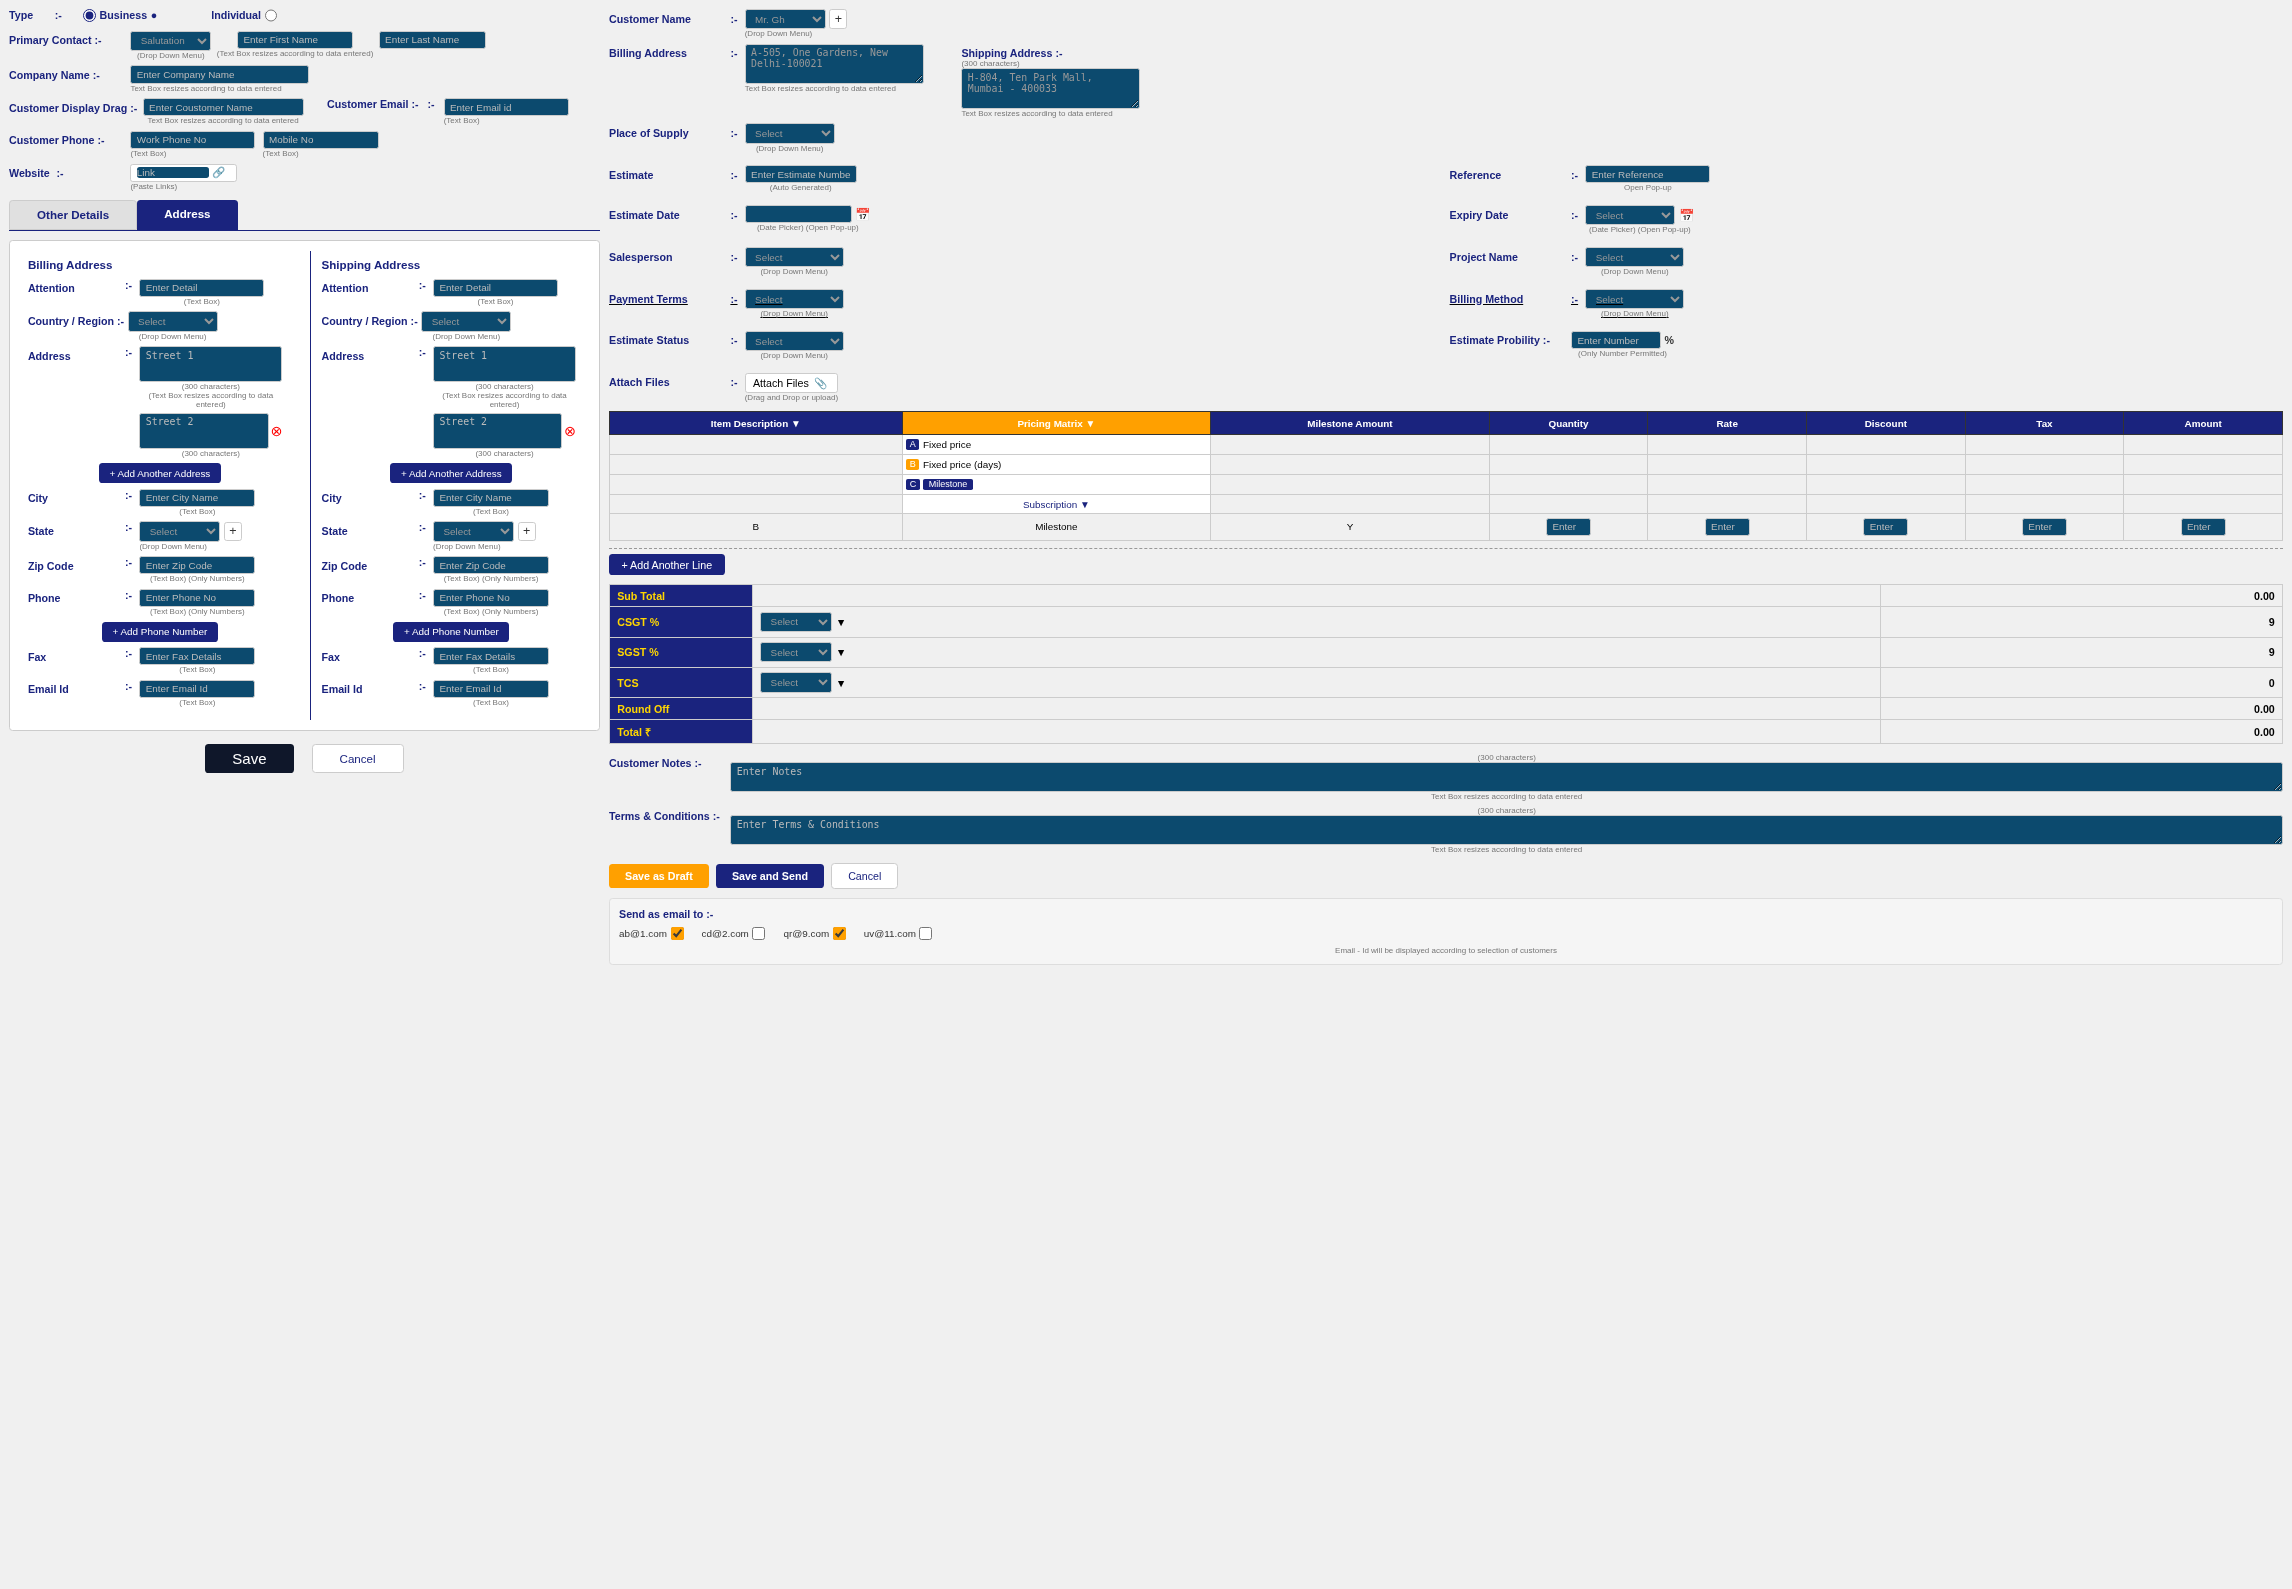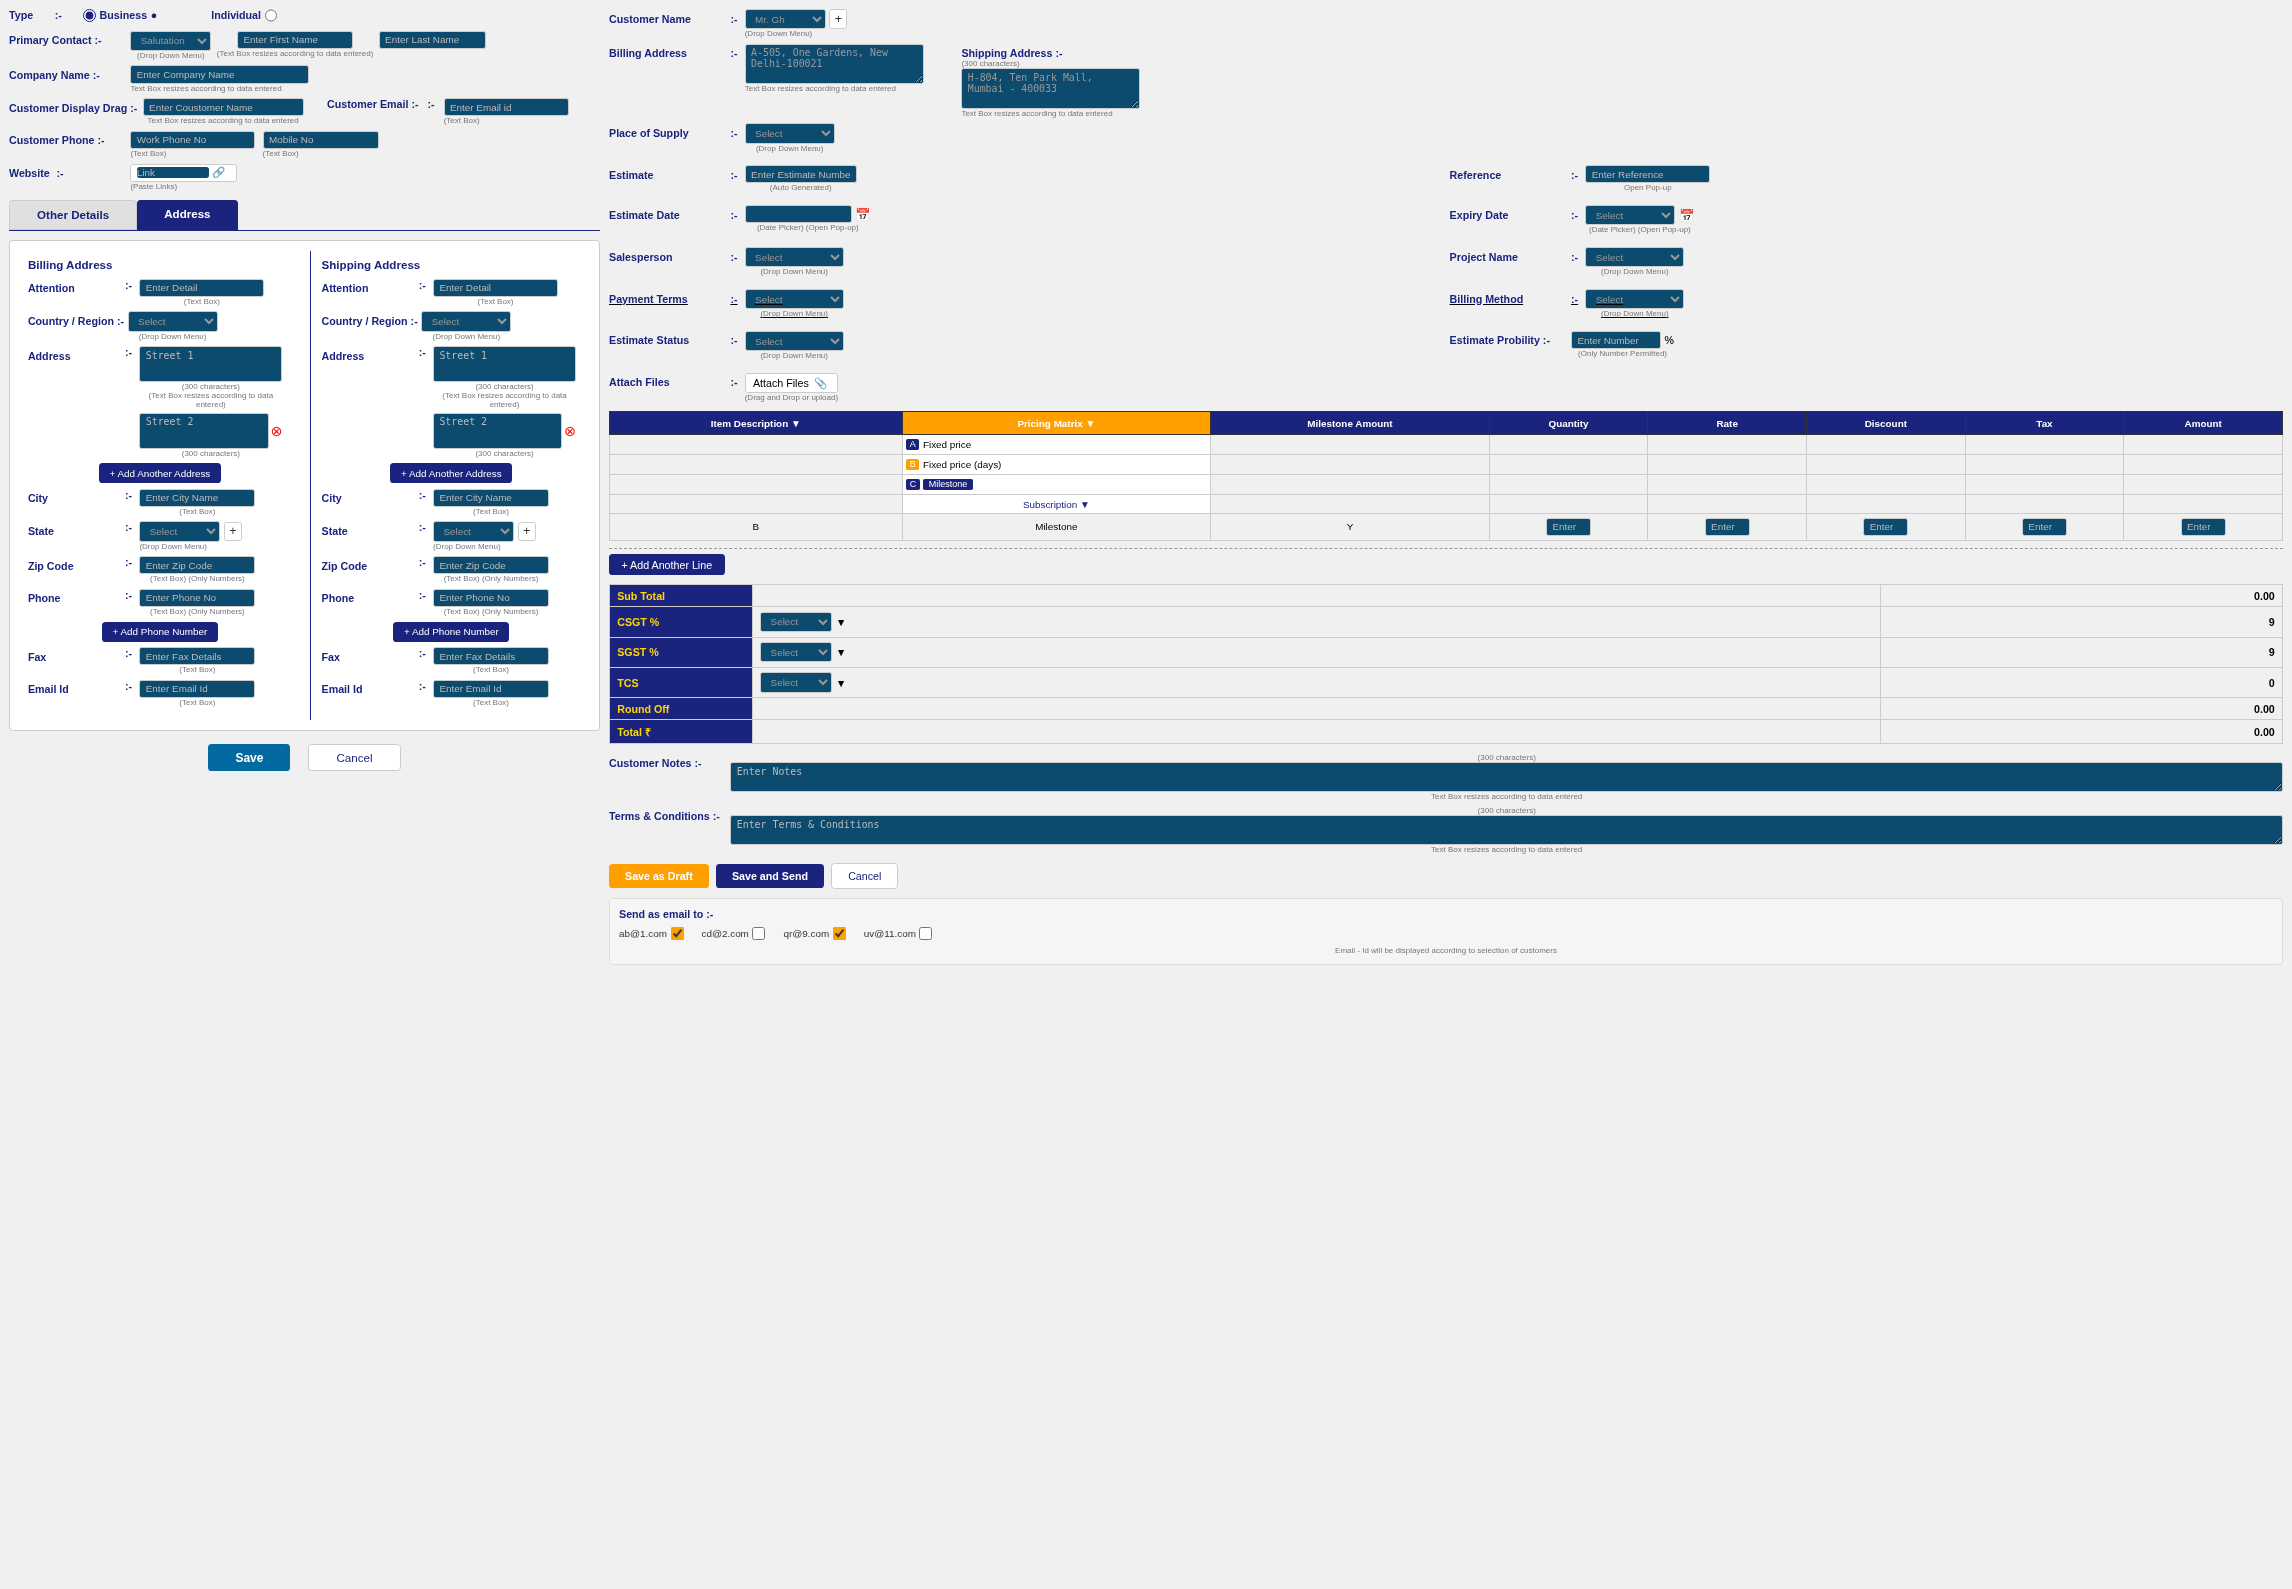--- a/index.html
+++ b/index.html
@@ -35,21 +35,21 @@
 
     
     .addr-grid { display: grid; grid-template-columns: 1fr 1fr; gap: 10.7px; }
     .addr-section-title { color: #1a237e; font-weight: bold; font-size: 11.6px; margin-bottom: 7.2px; }
     .addr-row { display: flex; align-items: flex-start; margin-bottom: 5.4px; gap: 3.6px; }
     .addr-label { min-width: 90px; color: #1a237e; font-weight: bold; font-size: 10.7px; padding-top: 3.6px; }
     .add-btn-outline { background: #1a237e; color: #fff; border: none; border-radius: 3.6px; padding: 4.5px 10.7px; font-size: 9.9px; cursor: pointer; }
 
     .street-area { width: 100%; min-height: 36px; resize: none; }
 
-    .save-btn { background: #0369a1; color: #fff; border: none; border-radius: 3.6px; padding: 6.3px 27px; font-size: 12px; font-weight: bold; cursor: pointer; }
+    .save-btn { background: #0f172a; color: #fff; border: none; border-radius: 3.6px; padding: 6.3px 27px; font-size: 15px; font-weight: normal; cursor: pointer; }
     .cancel-btn { background: #fff; color: #1a237e; border: 0.9px solid #ccc; border-radius: 3.6px; padding: 6.3px 27px; font-size: 11.6px; cursor: pointer; }
 
     
     .r-row { display: flex; align-items: flex-start; margin-bottom: 7.2px; gap: 5.4px; }
     .r-label { min-width: 116px; color: #1a237e; font-weight: bold; font-size: 10.7px; padding-top: 3.6px; }
     .r-colon { color: #1a237e; font-weight: bold; padding-top: 3.6px; margin-right: 1.8px; }
 
     
     .est-table { width: 100%; border-collapse: collapse; margin-bottom: 7.2px; }
     .est-table th { background: #1a237e; color: #fff; text-align: center; padding: 5.4px 3.6px; font-size: 9.9px; border: 0.9px solid #333; }

